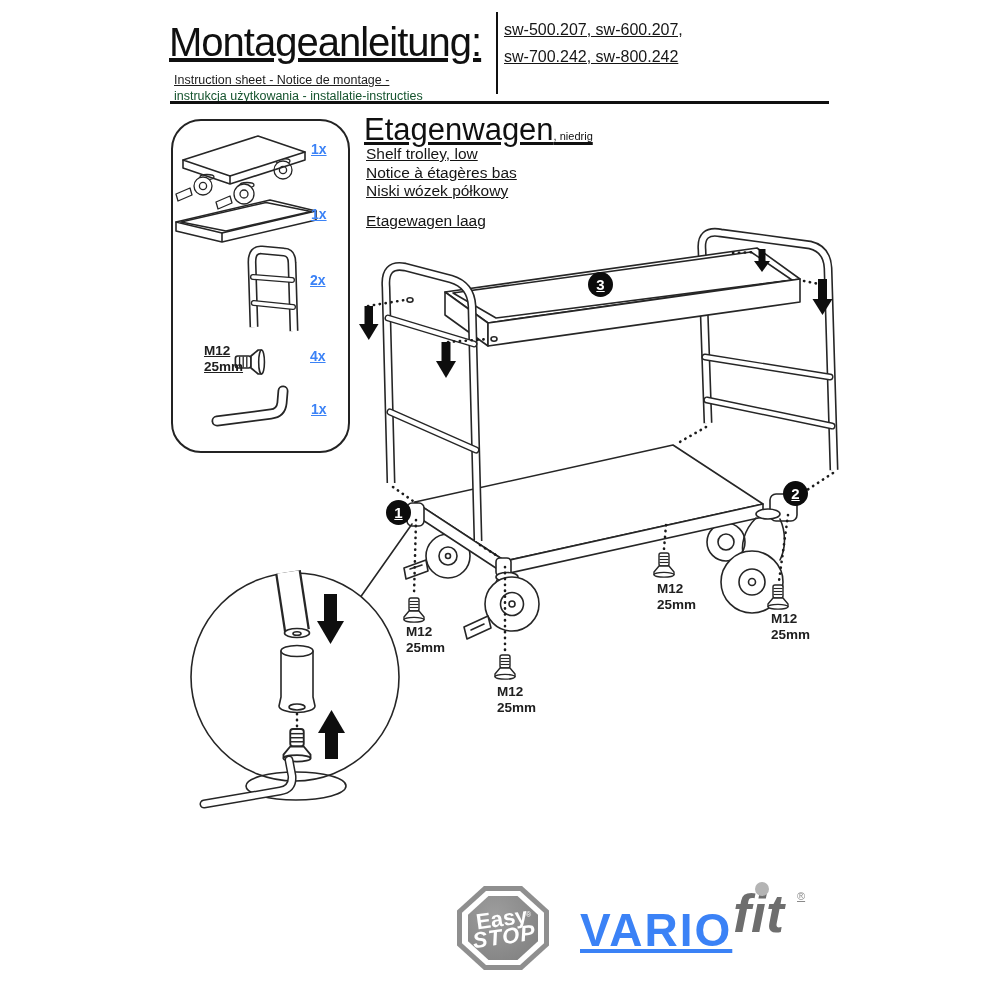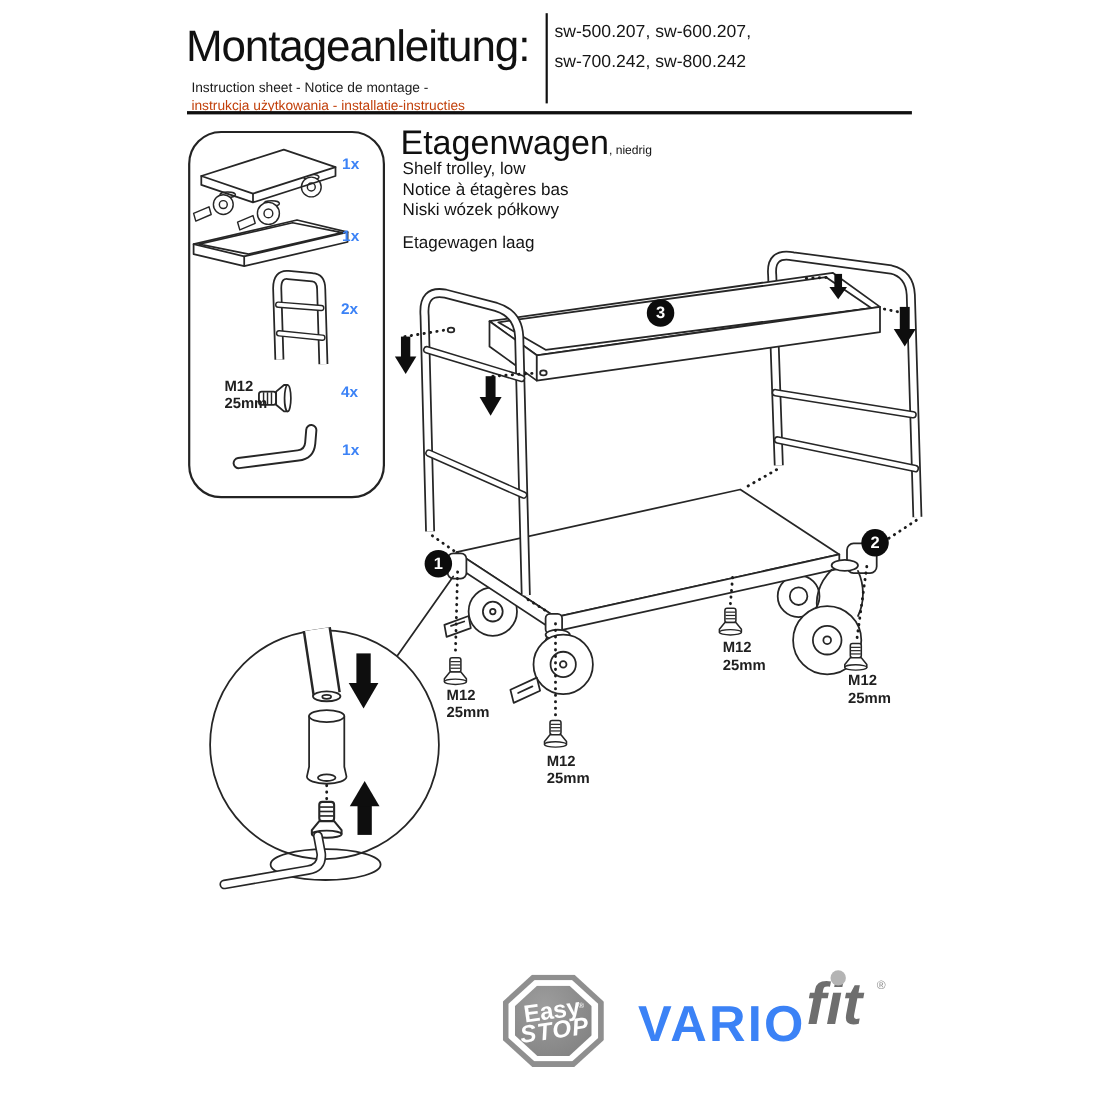--- a/index.html
+++ b/index.html
@@ -1,21 +1,21 @@
 <!DOCTYPE html>
 <html><head>
 <meta charset="utf-8">
 <style>
   html,body{margin:0;padding:0;background:#ffffff;}
   body{width:1000px;height:1000px;position:relative;font-family:"Liberation Sans","DejaVu Sans",sans-serif;color:#161616;overflow:hidden;}
-  .abs{position:absolute;white-space:nowrap;}
+  .abs{position:absolute;white-space:nowrap;text-decoration:underline;}
   
   .main-title{left:169px;top:20px;font-size:40px;letter-spacing:-1px;color:#101010;}
   .sub1{left:174px;top:73px;font-size:12.5px;color:#1c1c1c;}
-  .sub2{left:174px;top:89px;font-size:12.5px;color:#c2410c;}
+  .sub2{left:174px;top:89px;font-size:12.5px;color:#14532d;}
   .vdiv{left:496px;top:12px;width:2px;height:82px;background:#101010;}
   .sw1{left:504px;top:21px;font-size:16px;text-align:center;}
   .sw2{left:504px;top:48px;font-size:16px;}
   .hrule{left:170px;top:101px;width:659px;height:3px;background:#101010;}
   
   .parts-box{left:171px;top:119px;width:179px;height:334px;border:2px solid #232323;border-radius:30px;box-sizing:border-box;}
   .count{font-size:14px;font-weight:600;color:#3b82f6;}
   .plabel{font-size:13.5px;font-weight:600;color:#202020;line-height:15px;}
   
   .ptitle{left:364px;top:112px;font-size:31px;color:#101010;}

